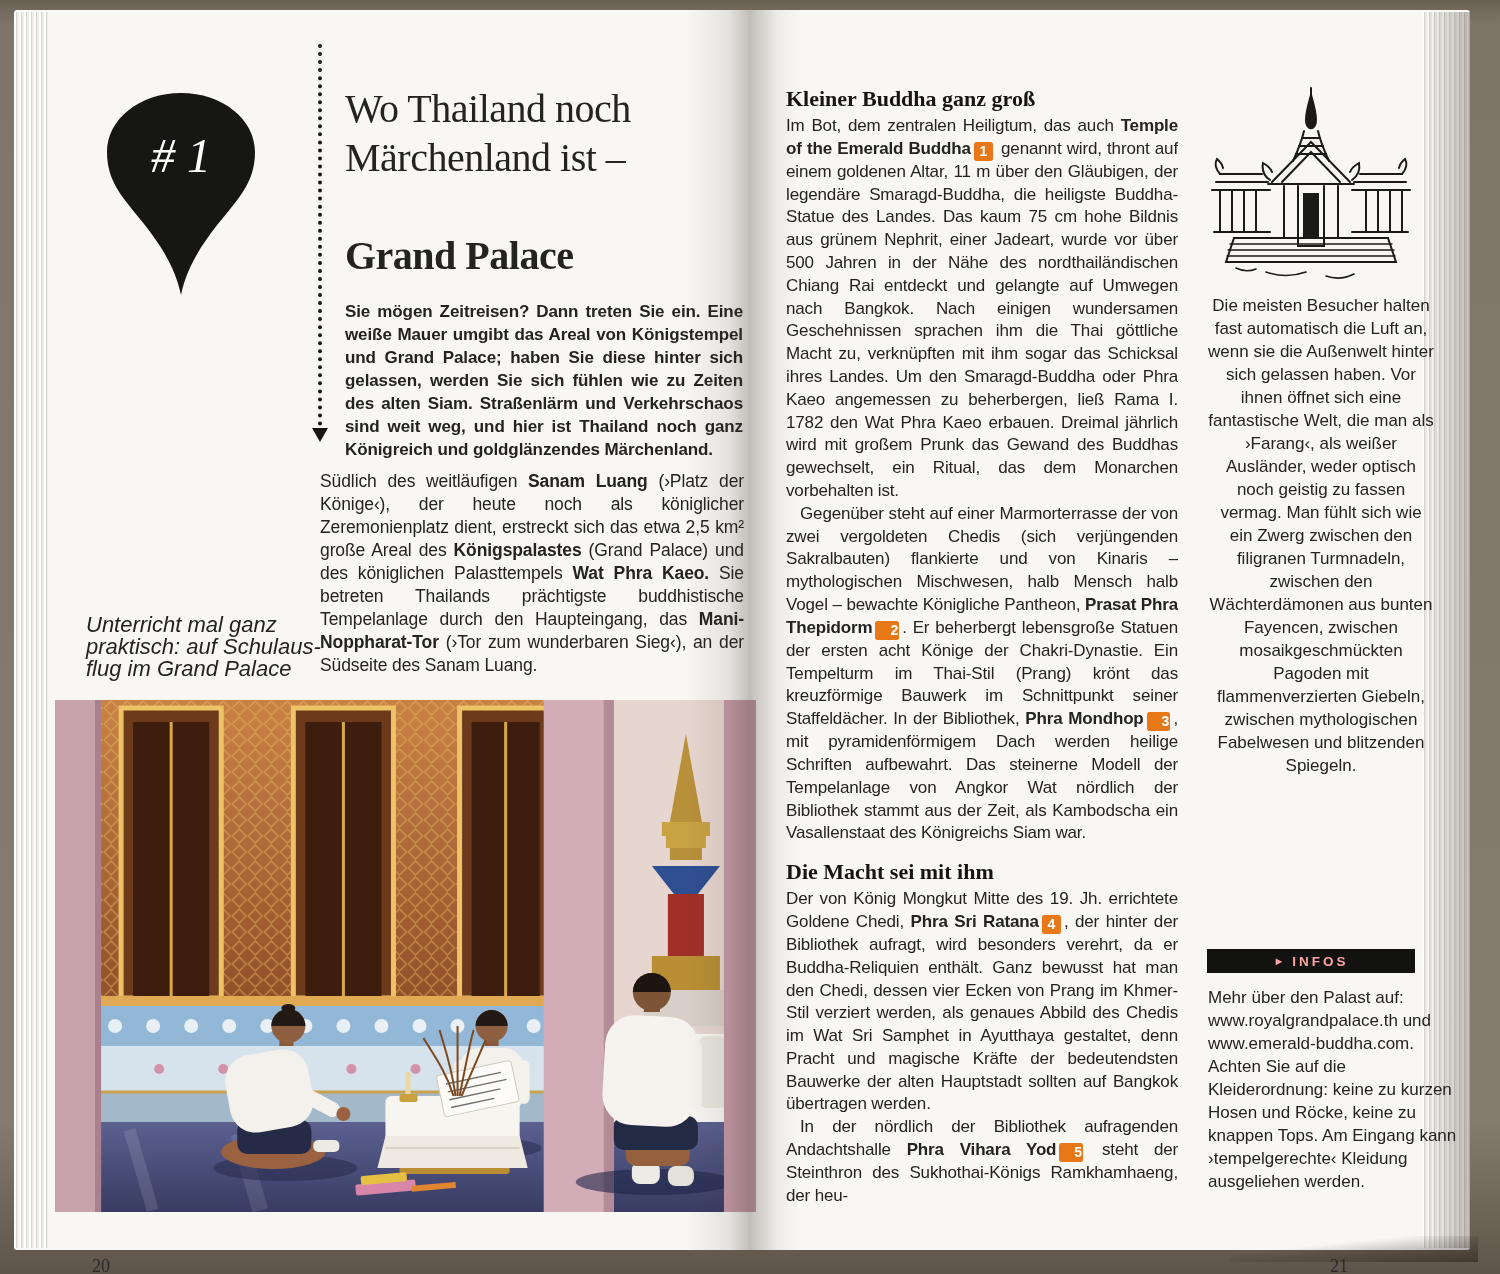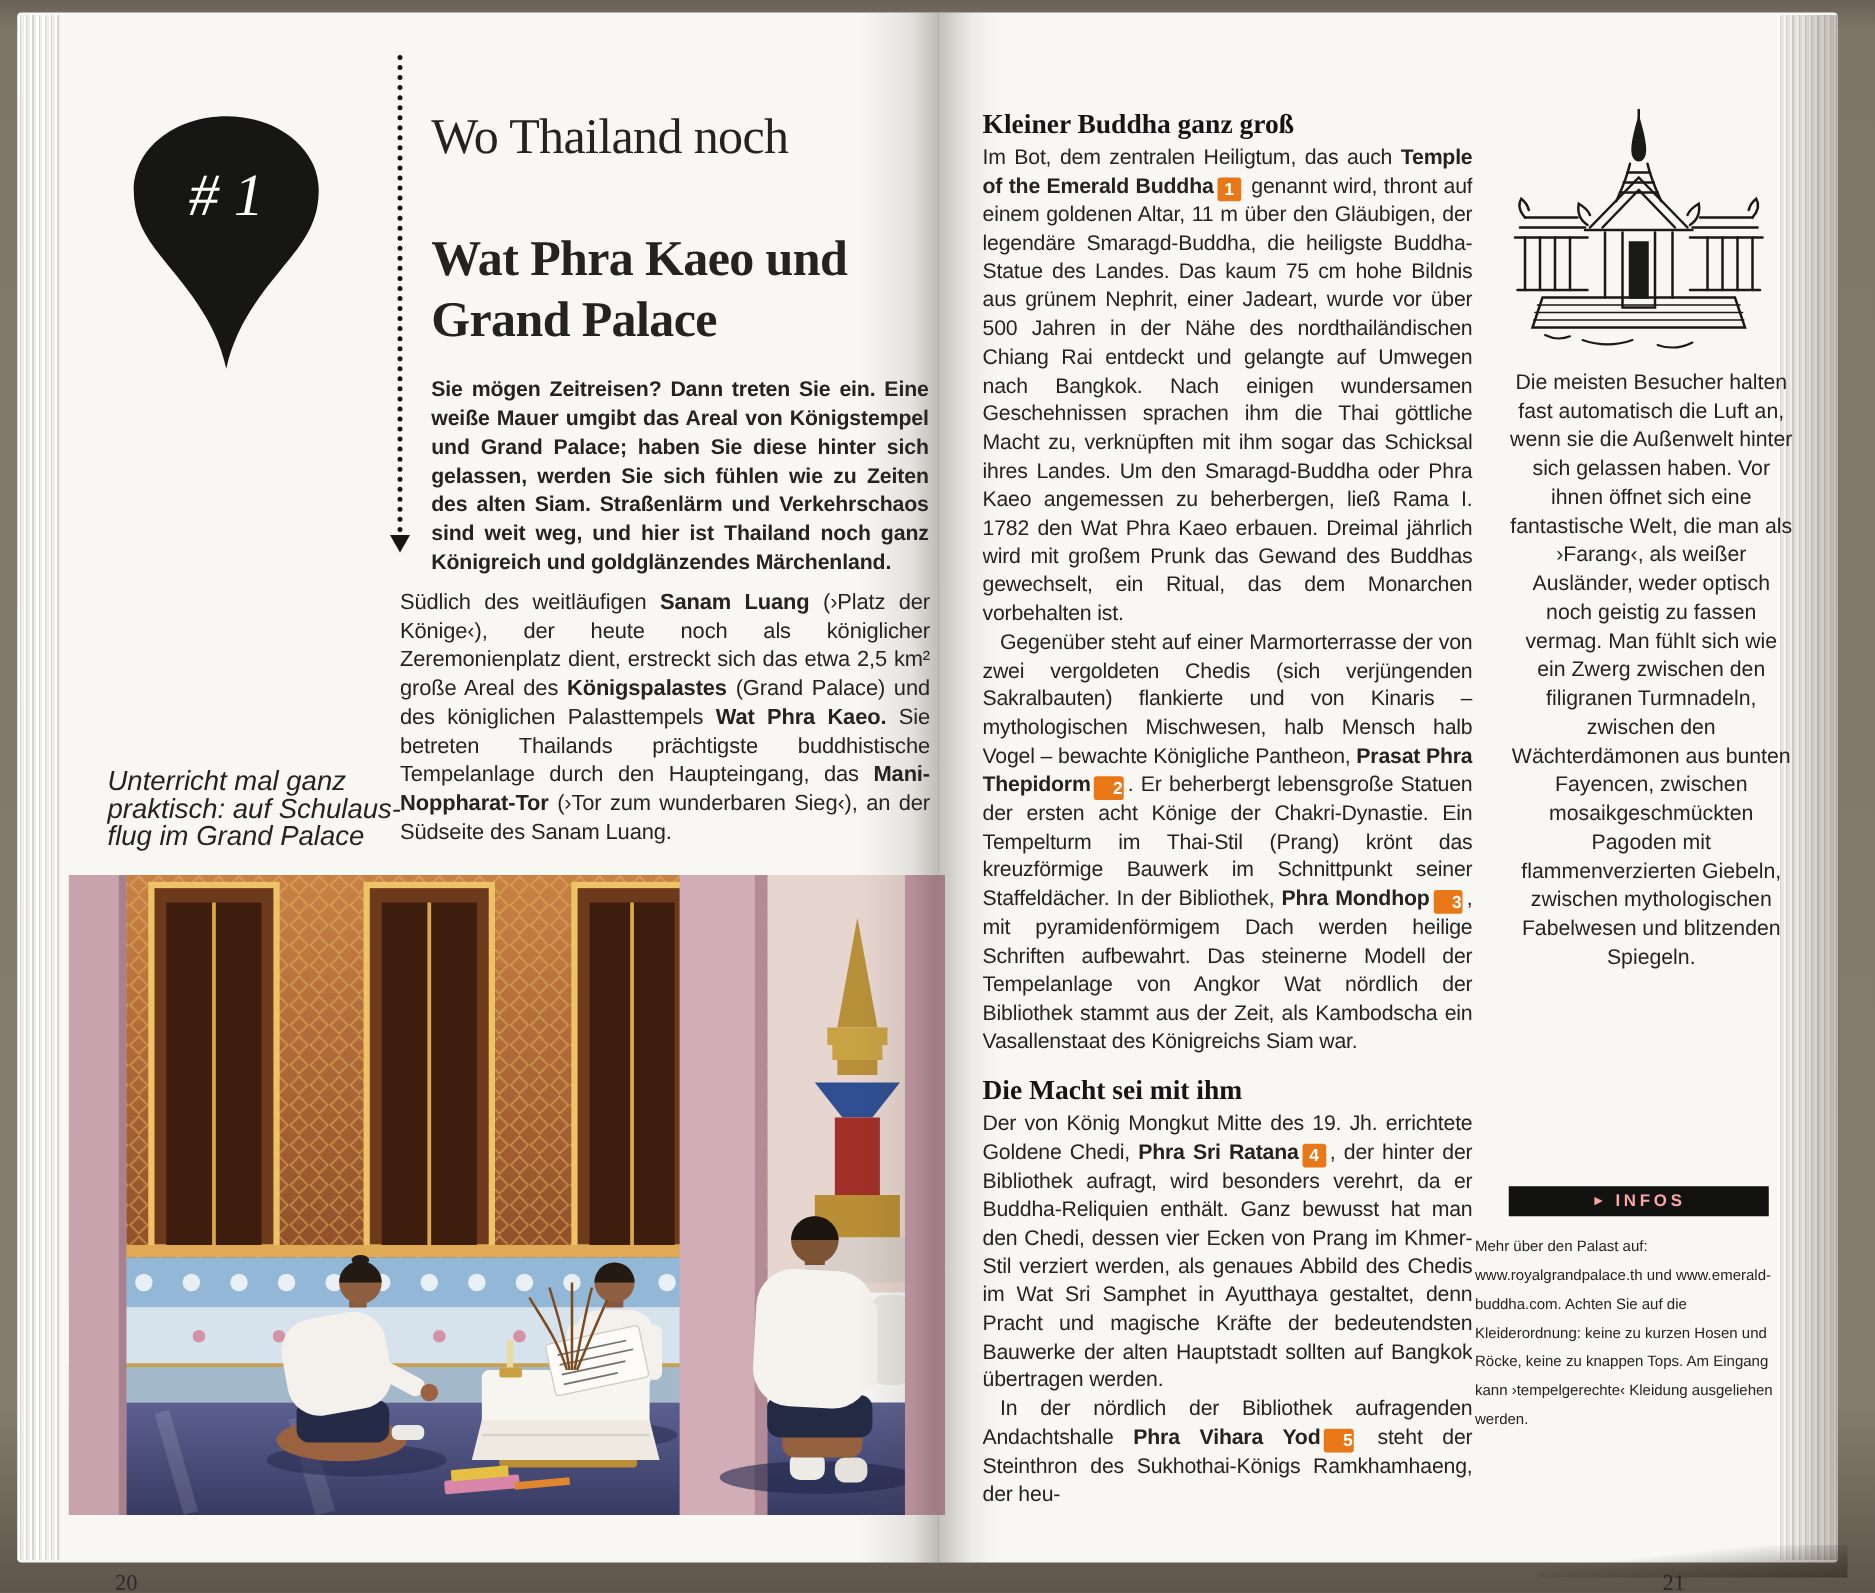--- a/index.html
+++ b/index.html
@@ -58,22 +58,22 @@
   .b{font-weight:700;}
   .marker{display:inline-block;min-width:19px;height:19px;padding:0 1px;box-sizing:border-box;
     background:var(--accent,#e87717);color:#fff;font-weight:700;font-size:14px;line-height:19px;
     text-align:center;border-radius:2.5px;margin:0 3px;vertical-align:-2px;letter-spacing:0;}
   .sketch{position:absolute;left:1206px;top:86px;width:210px;height:200px;}
   .sidebar-note{position:absolute;left:1208px;top:294px;width:226px;
     font-size:17px;line-height:23px;color:#232321;text-align:center;}
   .infos-bar{position:absolute;left:1207px;top:949px;width:208px;height:24px;background:#121210;
     color:#fca5a5;text-align:center;line-height:24px;font-size:13.5px;font-weight:700;letter-spacing:3px;}
   .infos-arrow{font-size:11px;letter-spacing:0;margin-right:8px;vertical-align:1px;}
-  .infos-text{position:absolute;left:1180px;top:986px;width:252px;
-    font-size:12px;line-height:23px;color:var(--ink,#222220);overflow-wrap:anywhere;}
+  .infos-text{position:absolute;left:1208px;top:986px;width:252px;
+    font-size:17px;line-height:23px;color:var(--ink,#222220);overflow-wrap:anywhere;}
 </style>
 </head>
 <body>
 
 <div class="stage">
 
   <div class="page page-left"></div>
   <div class="page page-right"></div>
   <div class="edge edge-left"></div>
   <div class="edge edge-right"></div>
@@ -82,22 +82,22 @@
     <path fill="#161614" d="M75,203 C66,160 36,131 18,107 C6,91 1,77 1,60 C1,27 34,1 75,1 C116,1 149,27 149,60 C149,77 144,91 132,107 C114,131 84,160 75,203 Z"></path>
     <text x="75" y="80" text-anchor="middle" fill="#ffffff" font-family="Liberation Serif, serif" font-style="italic" font-size="48"># 1</text>
   </svg>
 
   <div class="dotline"></div>
   <div class="dot-arrow"></div>
 
   <div class="l-article">
     <h1 class="l-title">
       <span>Wo Thailand noch</span><br>
+      <span>Märchenland ist –</span><br>
       <br>
-      <span class="tb">Wat Phra Kaeo und</span><br>
       <span class="tb">Grand Palace</span>
     </h1>
     <p class="l-intro">Sie mögen Zeitreisen? Dann treten Sie ein. Eine weiße Mauer umgibt das Areal von Königstempel und Grand Palace; haben Sie diese hinter sich gelassen, werden Sie sich fühlen wie zu Zeiten des alten Siam. Straßenlärm und Verkehrschaos sind weit weg, und hier ist Thailand noch ganz Königreich und goldglänzendes Märchenland.</p>
   </div>
 
   <div class="l-body">
       <p class="para"><span>Südlich des weitläufigen </span><span class="b">Sanam Luang</span><span> (›Platz der Könige‹), der heute noch als königlicher Zeremonienplatz dient, erstreckt sich das etwa 2,5 km² große Areal des </span><span class="b">Königspalastes</span><span> (Grand Palace) und des königlichen Palasttempels </span><span class="b">Wat Phra Kaeo.</span><span> Sie betreten Thailands prächtigste buddhistische Tempelanlage durch den Haupteingang, das </span><span class="b">Mani-Noppharat-Tor</span><span> (›Tor zum wunderbaren Sieg‹), an der Südseite des Sanam Luang.</span></p>
     </div>
 
   <div class="l-caption">

